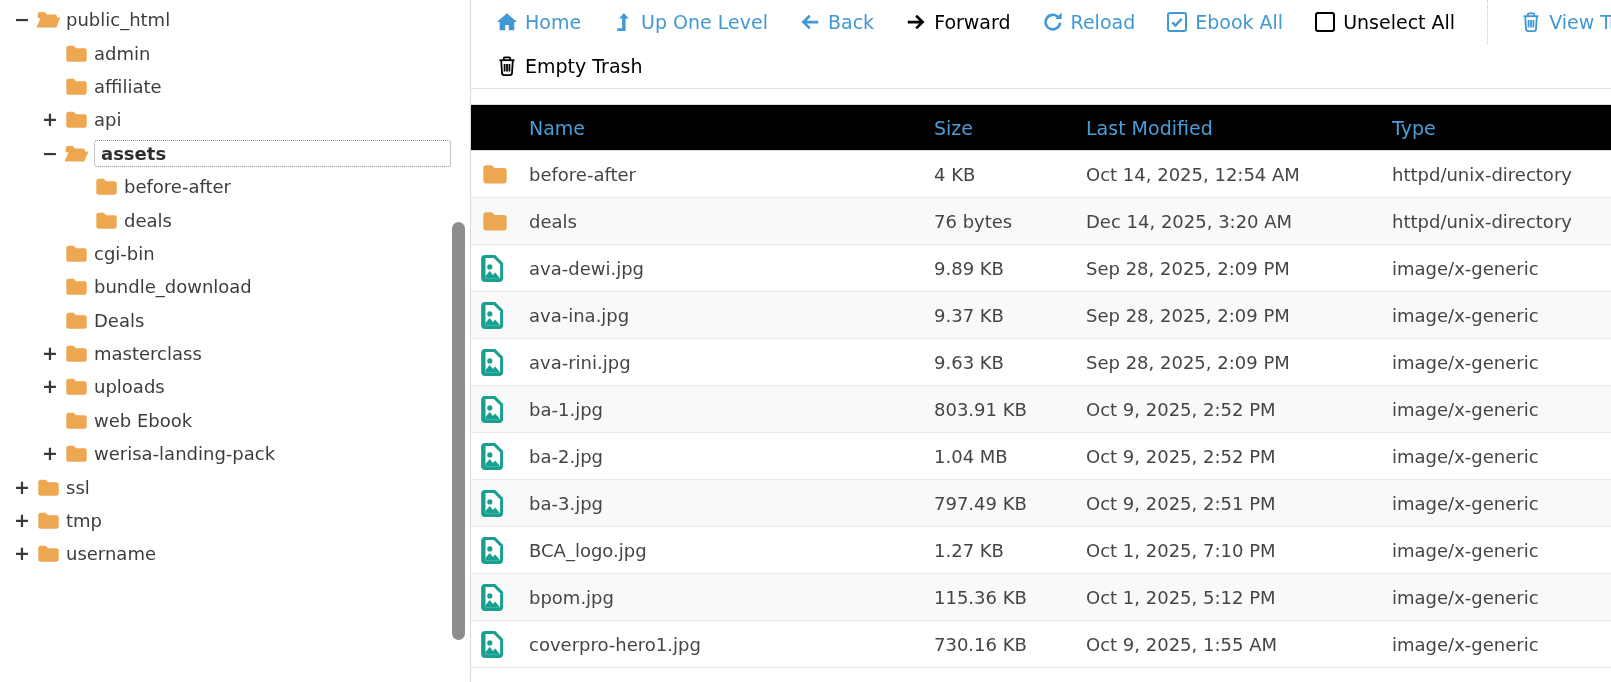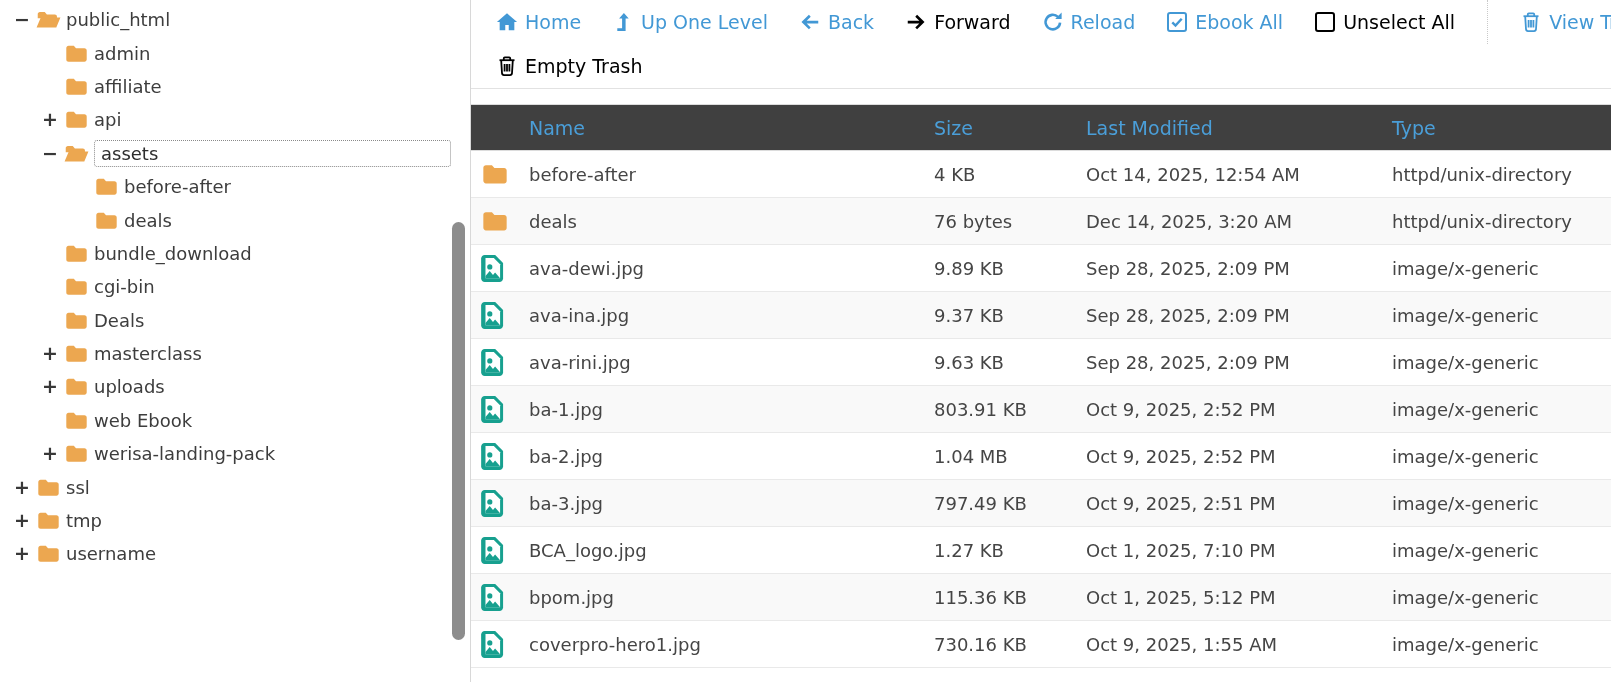--- a/index.html
+++ b/index.html
@@ -12,21 +12,21 @@
   .tree { padding-top:3px; }
   .tree-row { display:flex; align-items:center; height:33.4px; font-size:18px; color:#3d3d3d;
     cursor:pointer; white-space:nowrap; }
   .tree-row.lvl0 { padding-left:14px; }
   .tree-row.lvl1 { padding-left:42px; }
   .tree-row.lvl2 { padding-left:72px; }
   .toggle { width:22px; flex:none; font-size:19px; font-weight:700; color:#383838; line-height:1; }
   .ficon { width:25px; height:21px; margin-right:5px; flex:none; display:flex; color:#eca750; }
   .ficon svg { width:100%; height:100%; }
   .tlabel { padding:1px 0; }
-  .tlabel.sel { font-weight:400; color:#2d2d2d; border:1px dotted #8a8a8a; border-radius:3px;
+  .tlabel.sel { font-weight:700; color:#2d2d2d; border:1px dotted #8a8a8a; border-radius:3px;
     padding:2px 6px; flex:1; margin-right:19px; }
 
   
   .sb-thumb { position:absolute; left:452px; top:222px; width:13px; height:418px;
     background:#8d8d8d; border-radius:7px; }
 
   
   .content { position:absolute; left:470px; top:0; width:1141px; height:682px;
     border-left:1px solid #d8d8d8; overflow:hidden; }
 
@@ -38,21 +38,21 @@
   .tb-icon { width:22px; height:22px; display:flex; flex:none; }
   .tb-icon svg { width:100%; height:100%; }
   .tb-sep { align-self:stretch; border-left:1px dotted #c9c9c9; margin:0 1px; }
 
   
   .filetable { position:absolute; left:0; top:104px; width:1205px; border-collapse:collapse;
     table-layout:fixed; font-size:18px; color:#454545; }
   .filetable col.c-icon { width:48px; } .filetable col.c-name { width:405px; }
   .filetable col.c-size { width:152px; } .filetable col.c-mod { width:306px; }
   .filetable col.c-type { width:294px; }
-  .filetable th { background:#404040; color:#4a9ed8; font-weight:400; text-align:left;
+  .filetable th { background:#000000; color:#4a9ed8; font-weight:400; text-align:left;
     height:46px; font-size:19px; padding:0 0 0 10px; border-top:1px solid #dcdcdc;
     border-bottom:1px solid #dcdcdc; cursor:pointer; }
   .filetable td { height:47px; padding:0 0 0 10px; border-bottom:1px solid #e9e9e9;
     white-space:nowrap; overflow:hidden; }
   .filetable tbody tr:nth-child(even) { background:#f9f9f9; }
   .filetable tbody tr { cursor:pointer; }
   td.icon-cell { padding-left:9px; }
   .row-icon { display:inline-flex; width:30px; height:24px; color:#eca750; vertical-align:middle; }
   .row-icon.img { width:25px; height:29px; color:#17a08f; }
   .row-icon svg { width:100%; height:100%; }
@@ -129,30 +129,30 @@
           </span>
           <span class="tlabel">deals</span>
         </div>
         <div class="tree-row lvl1">
           <span class="toggle"></span>
           <span class="ficon">
             <svg viewBox="0 0 24 21">
               <path fill="currentColor" d="M1.8 5.1c0-1.3 1-2.3 2.3-2.3h5.2l2.2 2.4h8.5c1.2 0 2.2 1 2.2 2.2v9.2c0 1.2-1 2.2-2.2 2.2H4.1c-1.3 0-2.3-1-2.3-2.3z"></path>
             </svg>
           </span>
+          <span class="tlabel">cgi-bin</span>
+        </div>
+        <div class="tree-row lvl1">
+          <span class="toggle"></span>
+          <span class="ficon">
+            <svg viewBox="0 0 24 21">
+              <path fill="currentColor" d="M1.8 5.1c0-1.3 1-2.3 2.3-2.3h5.2l2.2 2.4h8.5c1.2 0 2.2 1 2.2 2.2v9.2c0 1.2-1 2.2-2.2 2.2H4.1c-1.3 0-2.3-1-2.3-2.3z"></path>
+            </svg>
+          </span>
           <span class="tlabel">bundle_download</span>
-        </div>
-        <div class="tree-row lvl1">
-          <span class="toggle"></span>
-          <span class="ficon">
-            <svg viewBox="0 0 24 21">
-              <path fill="currentColor" d="M1.8 5.1c0-1.3 1-2.3 2.3-2.3h5.2l2.2 2.4h8.5c1.2 0 2.2 1 2.2 2.2v9.2c0 1.2-1 2.2-2.2 2.2H4.1c-1.3 0-2.3-1-2.3-2.3z"></path>
-            </svg>
-          </span>
-          <span class="tlabel">cgi-bin</span>
         </div>
         <div class="tree-row lvl1">
           <span class="toggle"></span>
           <span class="ficon">
             <svg viewBox="0 0 24 21">
               <path fill="currentColor" d="M1.8 5.1c0-1.3 1-2.3 2.3-2.3h5.2l2.2 2.4h8.5c1.2 0 2.2 1 2.2 2.2v9.2c0 1.2-1 2.2-2.2 2.2H4.1c-1.3 0-2.3-1-2.3-2.3z"></path>
             </svg>
           </span>
           <span class="tlabel">Deals</span>
         </div>

